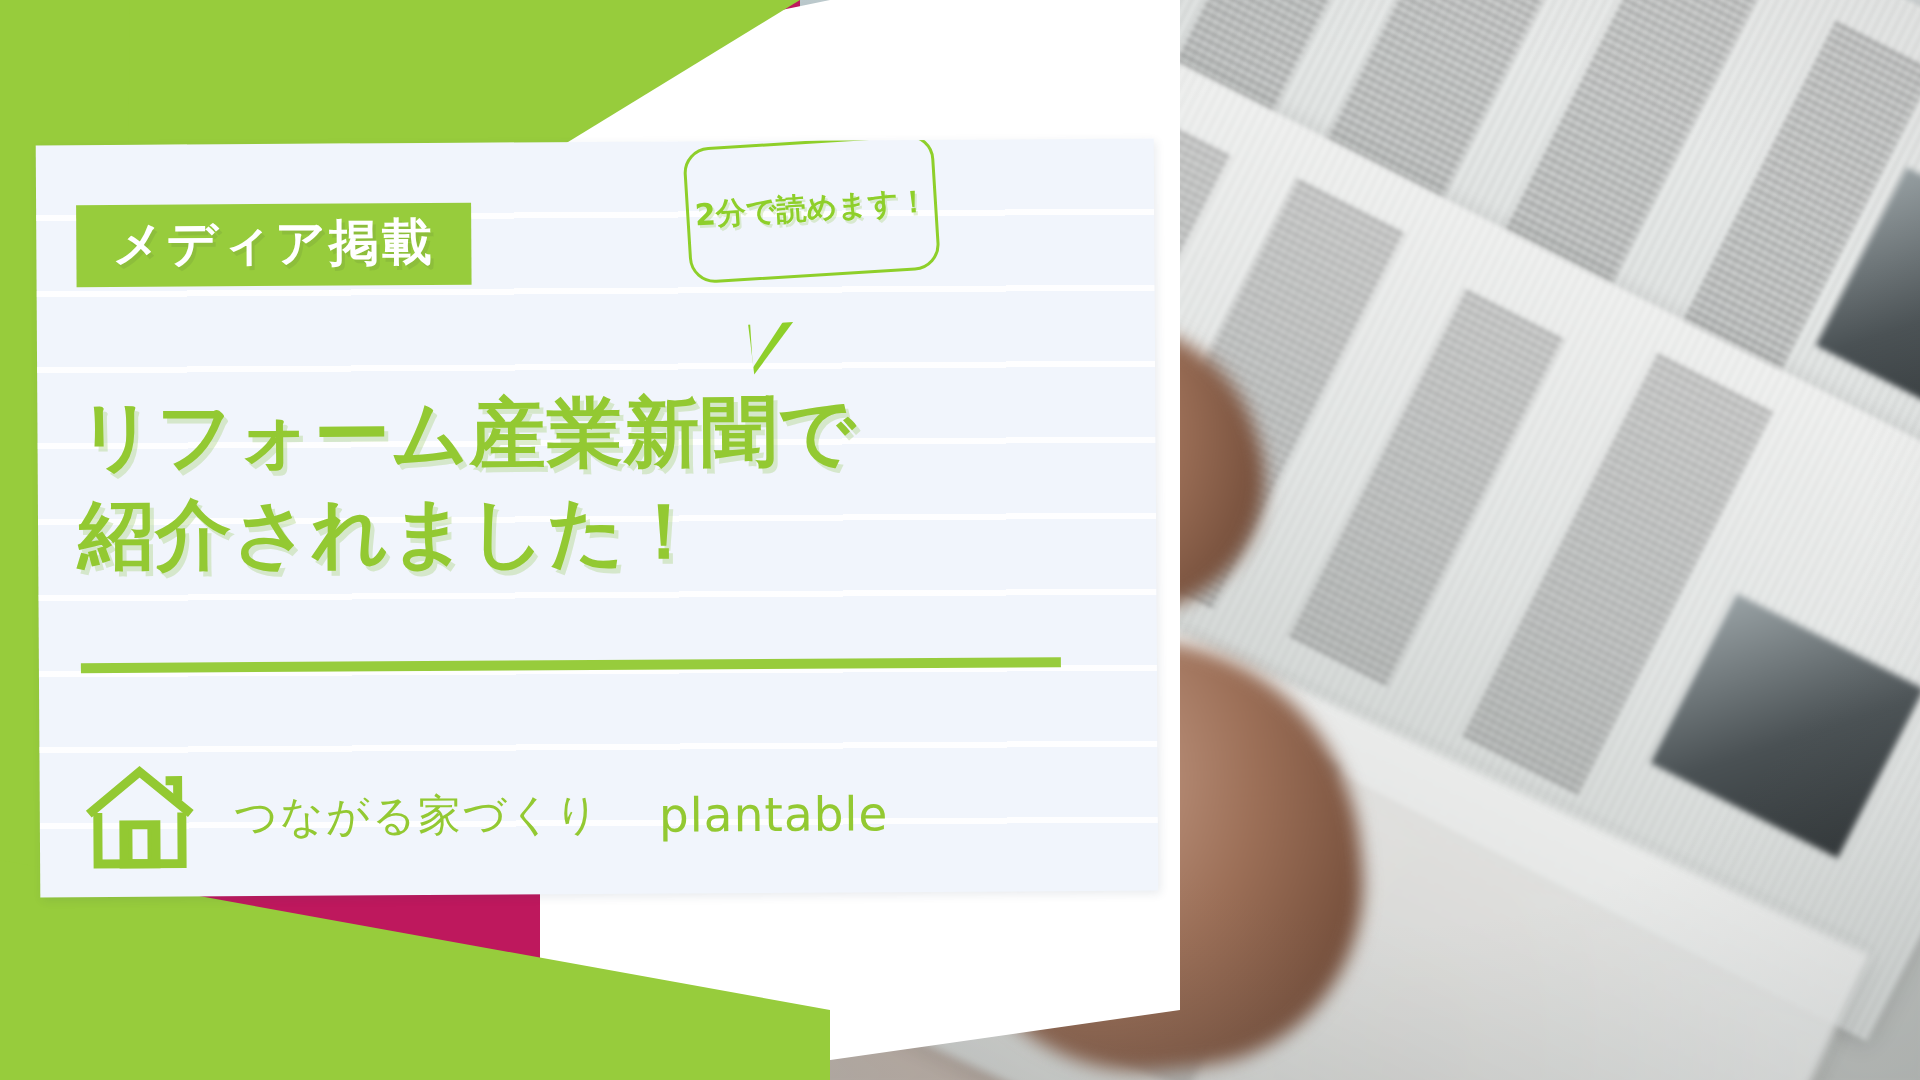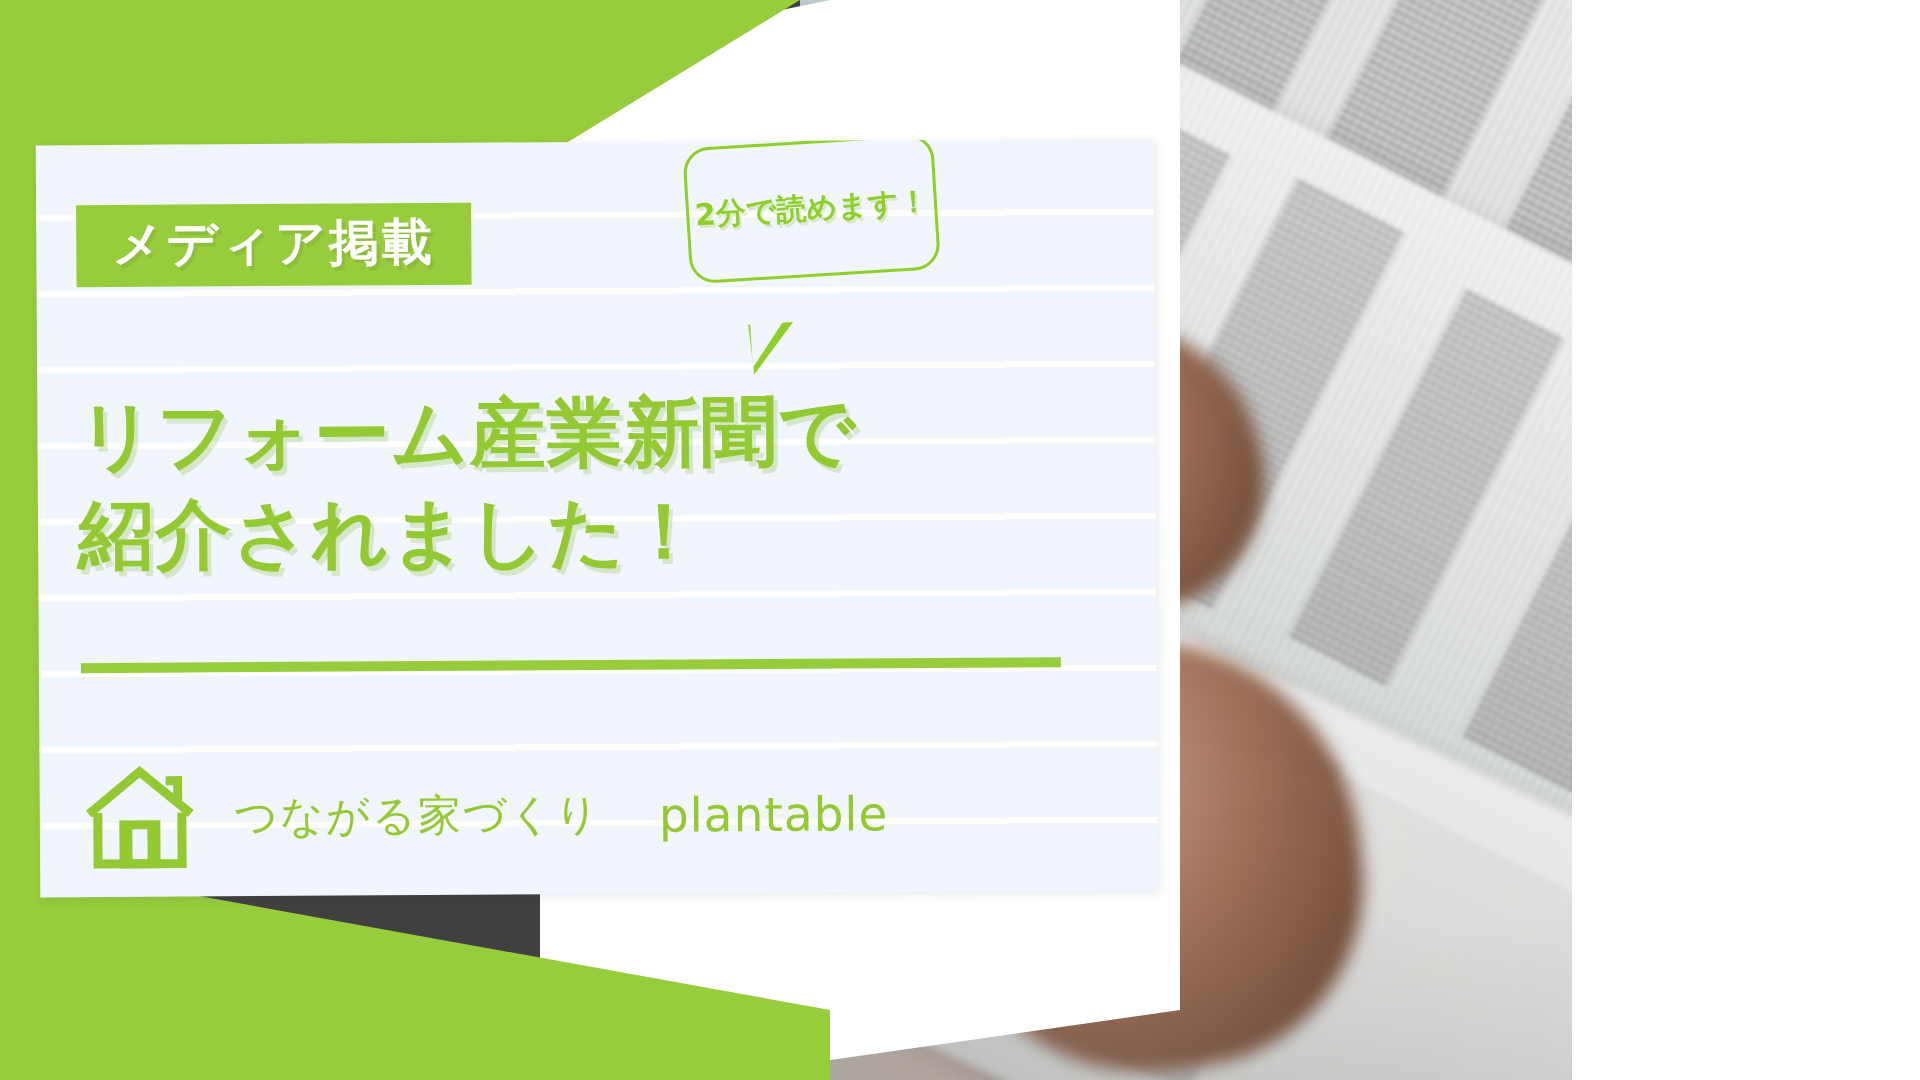--- a/index.html
+++ b/index.html
@@ -7,24 +7,24 @@
     padding: 0;
     width: 1920px;
     height: 1080px;
     overflow: hidden;
     background: #ffffff;
     font-family: "DejaVu Sans", "Liberation Sans", sans-serif;
   }
 
   #stage {
     position: relative;
-    width: 1572px;
+    width: 1920px;
     height: 1080px;
     overflow: hidden;
-    background: #404040;
+    background: #be185d;
   }
 
   
   .photo {
     position: absolute;
     left: 800px;
     top: 0;
     width: 1120px;
     height: 1080px;
     overflow: hidden;

